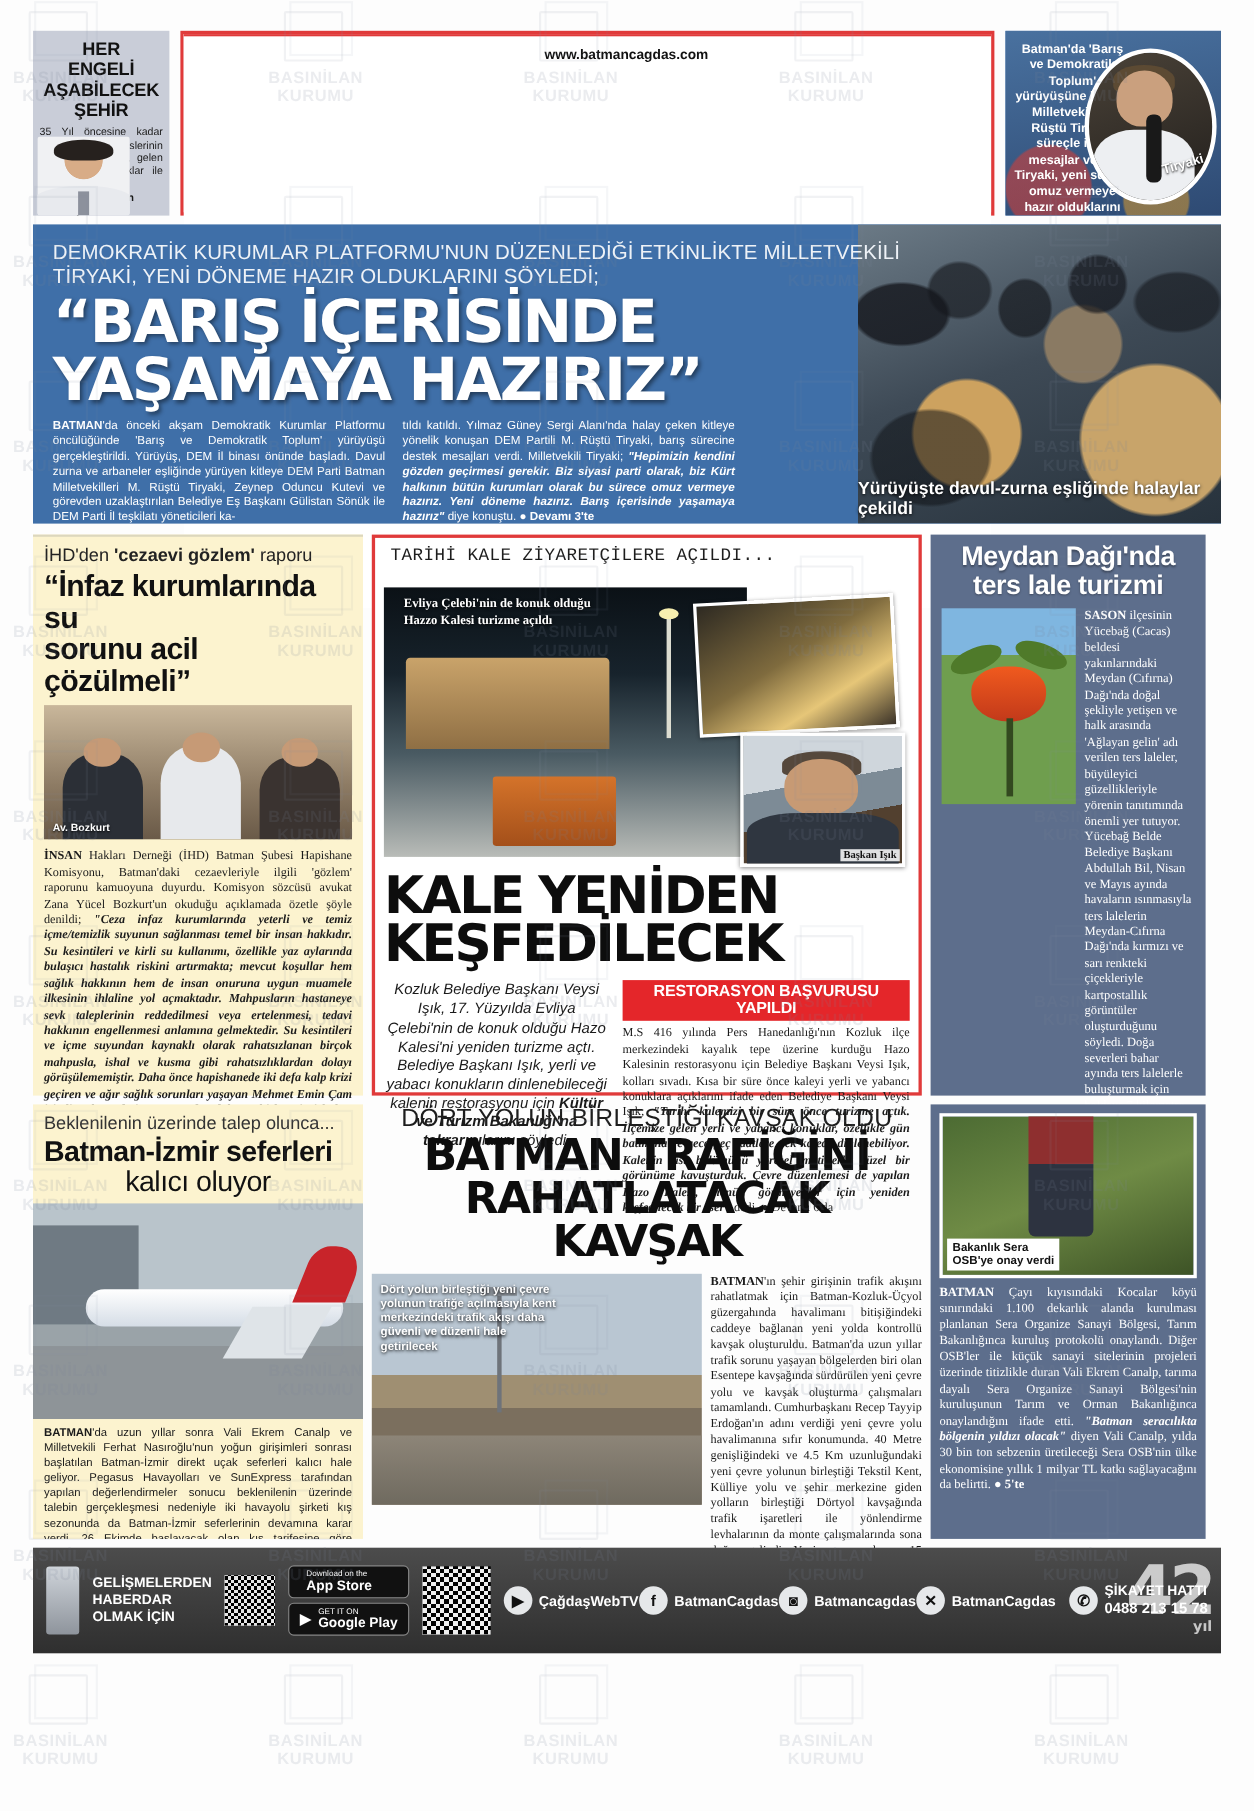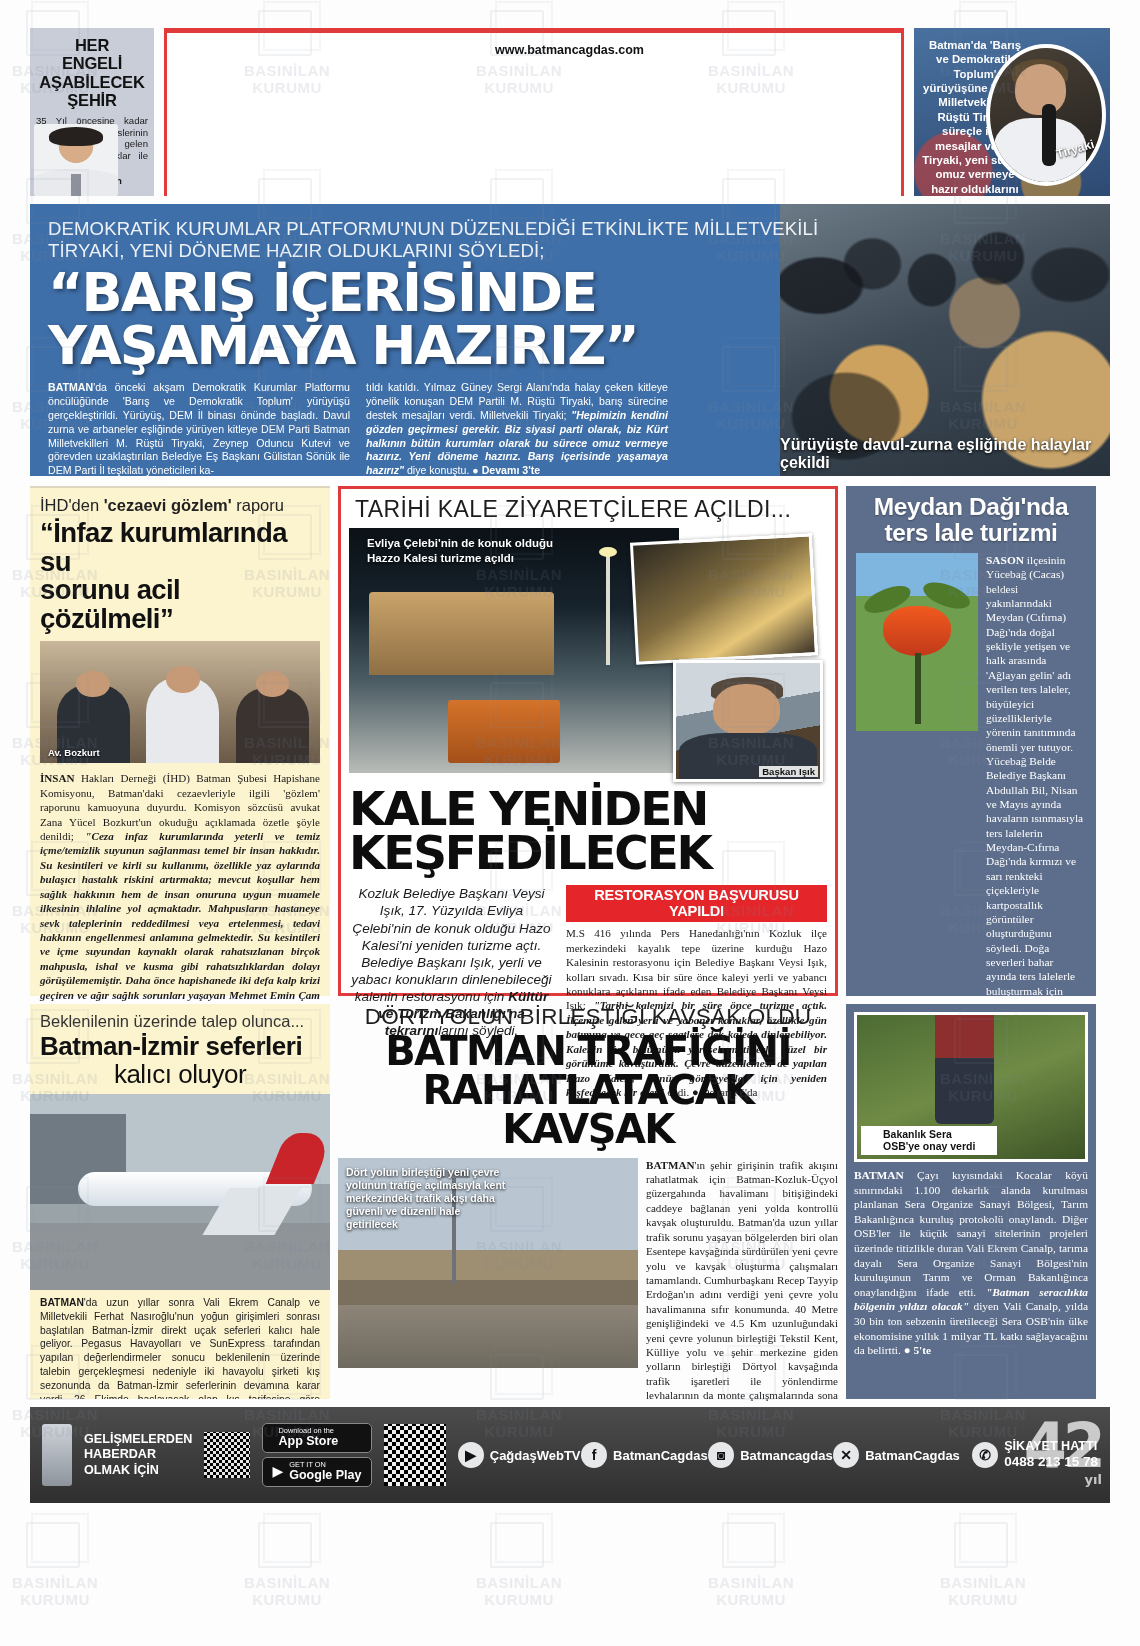--- a/index.html
+++ b/index.html
@@ -245,23 +245,23 @@
     font-size: 11.1px; line-height: 1.30; text-align: justify; color: #1a1a1a;
   }
   .m-left .body b { font-weight: 700; }
   .m-left .body i { font-style: italic; font-weight: 700; }
 
   .m-center {
     width: 500px; border: 3px solid #e03a3a; background: #fff; padding: 6px 8px 8px 8px;
     position: relative;
   }
   .m-center .toph {
-    font-size: 23px; color: #1d1d1d; letter-spacing: .4px; margin: 1px 0 5px 6px;
-  }
-  .m-center .photos { position: relative; height: 255px; }
+    font-size: 16px; color: #1d1d1d; letter-spacing: .4px; margin: 1px 0 20px 6px; font-family: Liberation Mono, monospace;
+  }
+  .m-center .photos { position: relative; height: 255px; font-family: Liberation Serif, serif; }
   .m-center .ph-main {
     position: absolute; left: 0; top: 0; width: 330px; height: 245px;
     background: linear-gradient(180deg,#0b1116 0%, #17232c 32%, #4a5b63 62%, #b9bcb8 100%);
     overflow: hidden;
   }
   .m-center .ph-main .castle {
     position:absolute; left:6%; top:26%; width:56%; height:34%;
     background: linear-gradient(180deg,#c9a36a,#8f6f44); border-radius: 4px 4px 0 0;
   }
   .m-center .ph-main .bench {
@@ -403,21 +403,21 @@
 
   .l-right { width: 250px; background: #5d6e8c; padding: 8px; color: #fff; position: relative; }
   .l-right .ph3 {
     height: 150px; background: linear-gradient(160deg,#4c6b33,#6f8b45 50%,#3d5326);
     border: 3px solid #fff; position: relative; overflow: hidden;
   }
   .l-right .ph3 .person { position:absolute; left:34%; top:-6%; width:26%; height:82%;
     background: linear-gradient(180deg,#8e2f2f 0 44%, #2d3340 44% 100%); border-radius: 6px;}
   .l-right .ph3 .lbl {
     position:absolute; left:4px; bottom:4px; background:#fff; color:#111;
-    font-size:10.5px; font-weight:700; line-height:1.2; padding:2px 22px;
+    font-size:10.5px; font-weight:700; line-height:1.2; padding:2px 5px;
   }
   .l-right p {
     font-family: "Liberation Serif", serif;
     font-size: 11.4px; line-height: 1.28; text-align: justify; margin-top: 6px; color:#fff;
   }
   .l-right p b { font-weight: 700; }
   .l-right p i { font-style: italic; font-weight: 700; }
 
   
   .footer {

